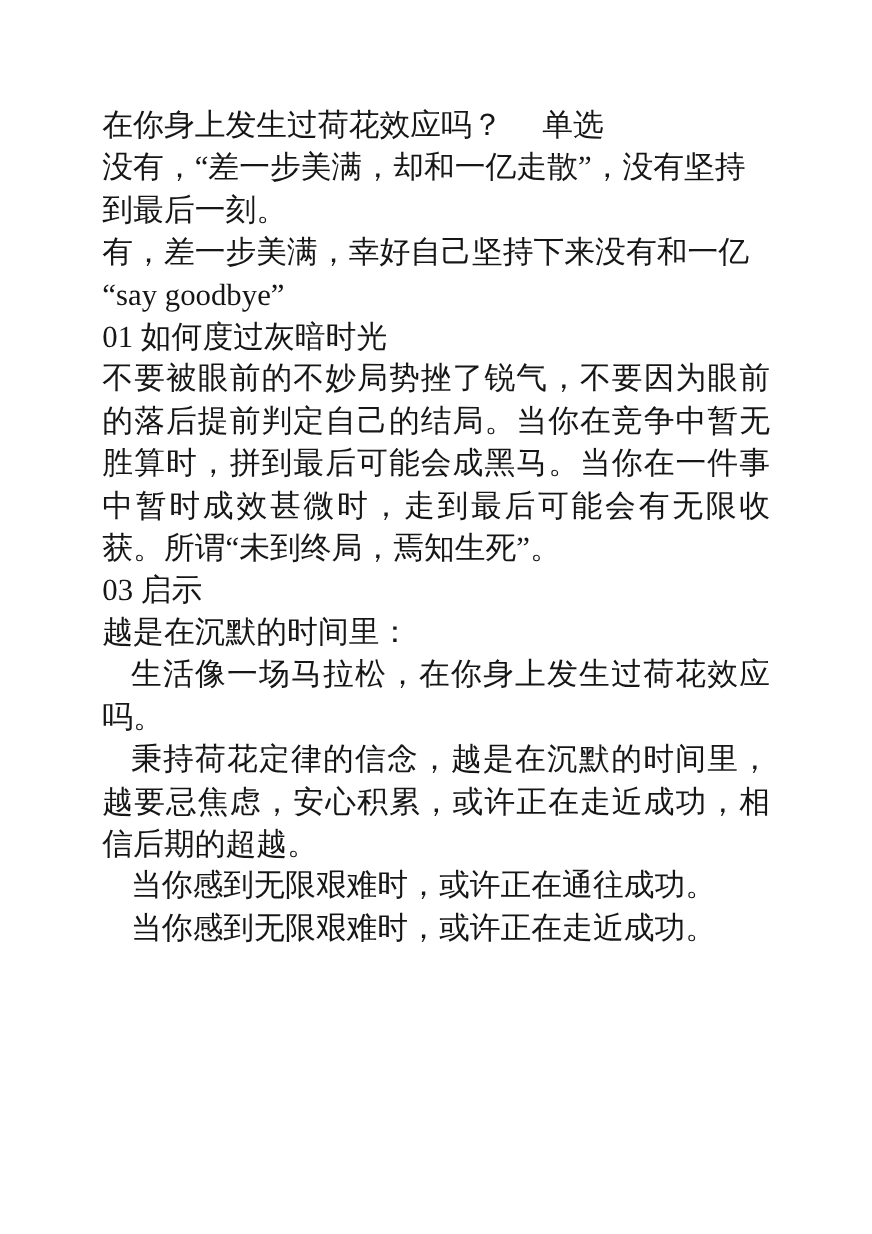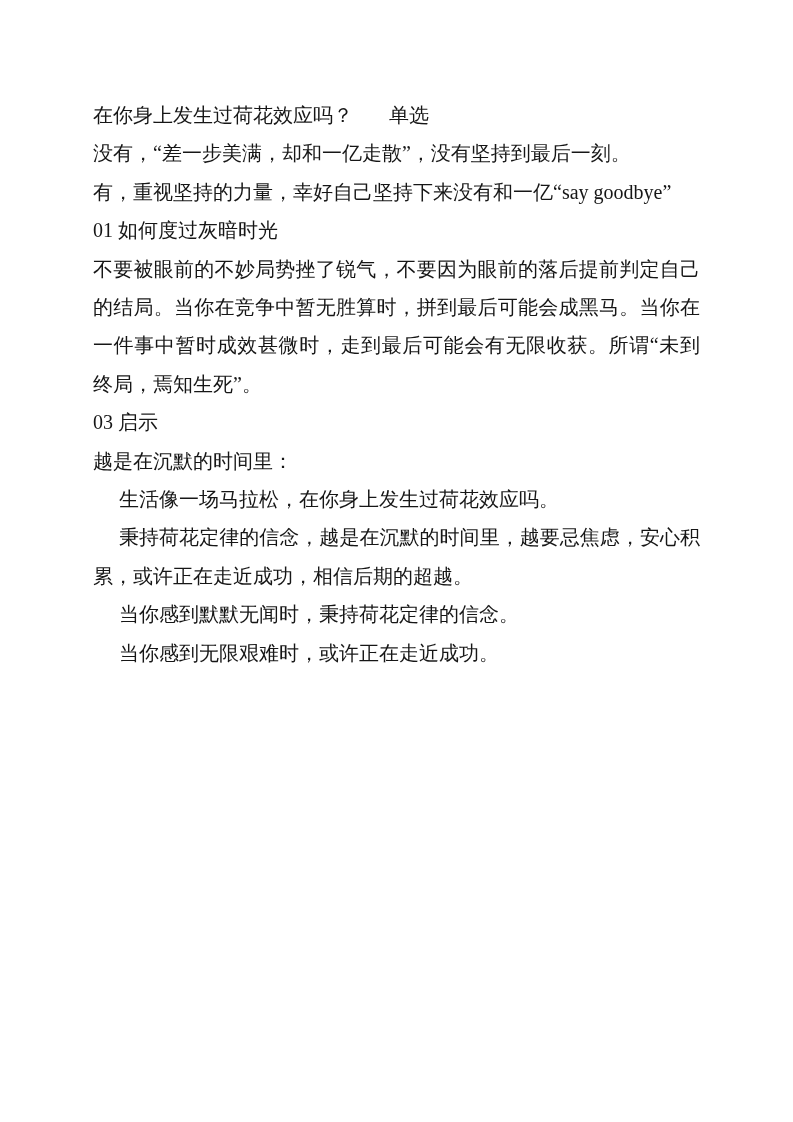--- a/index.html
+++ b/index.html
@@ -18,21 +18,21 @@
     font-family: "Liberation Serif", "DejaVu Serif", serif;
     font-size: 24px;
     color: #161616;
     overflow: hidden;
   }
   .page p, .page h2 {
     margin: 0;
     padding: 0;
     line-height: 38.4px;
     font-weight: normal;
-    font-size: 20px;
+    font-size: 28px;
   }
   
   .q-line {
     margin-left: 24px;
     margin-bottom: 7px;
     white-space: nowrap;
   }
   .q-type {
     margin-left: 36px;
   }
@@ -68,31 +68,31 @@
 <body>
 
 <div class="page">
 
   <p class="q-line">
     <span>在你身上发生过荷花效应吗？</span><span class="q-type">单选</span>
   </p>
 
   <p class="opt">没有，“差一步美满，却和一亿走散”，没有坚持到最后一刻。</p>
 
-  <p class="opt">有，重视坚持的力量，幸好自己坚持下来没有和一亿“say goodbye”</p>
+  <p class="opt">有，差一步美满，幸好自己坚持下来没有和一亿“say goodbye”</p>
 
   <h2 class="sec-heading h03">01 如何度过灰暗时光</h2>
 
   <p class="sec-body">不要被眼前的不妙局势挫了锐气，不要因为眼前的落后提前判定自己的结局。当你在竞争中暂无胜算时，拼到最后可能会成黑马。当你在一件事中暂时成效甚微时，走到最后可能会有无限收获。所谓“未到终局，焉知生死”。</p>
 
   <h2 class="sec-heading h04">03 启示</h2>
 
   <p class="sub-heading">越是在沉默的时间里：</p>
 
   <p class="para">生活像一场马拉松，在你身上发生过荷花效应吗。</p>
 
   <p class="para">秉持荷花定律的信念，越是在沉默的时间里，越要忌焦虑，安心积累，或许正在走近成功，相信后期的超越。</p>
 
-  <p class="para">当你感到默默无闻时，秉持荷花定律的信念。</p>
+  <p class="para">当你感到无限艰难时，或许正在通往成功。</p>
 
   <p class="para">当你感到无限艰难时，或许正在走近成功。</p>
 
 </div>
 
 </body></html>

